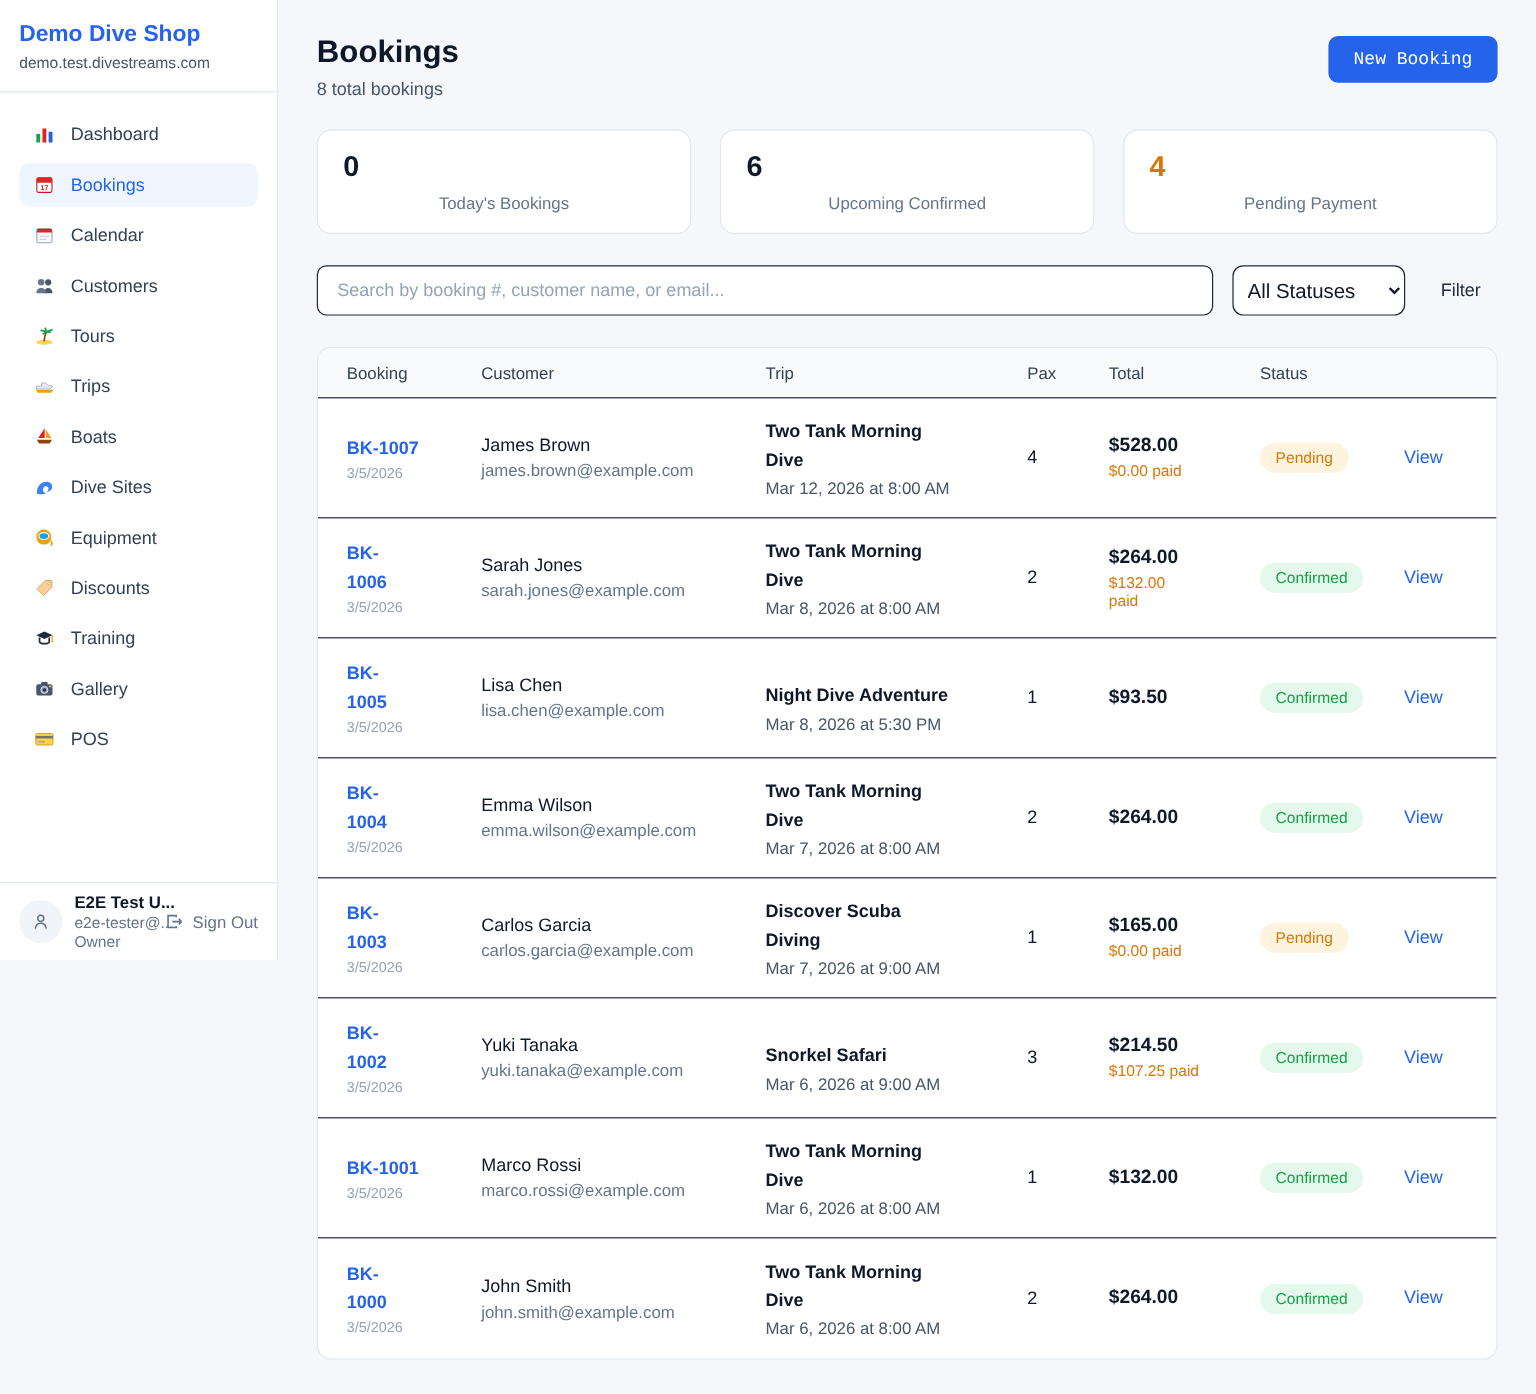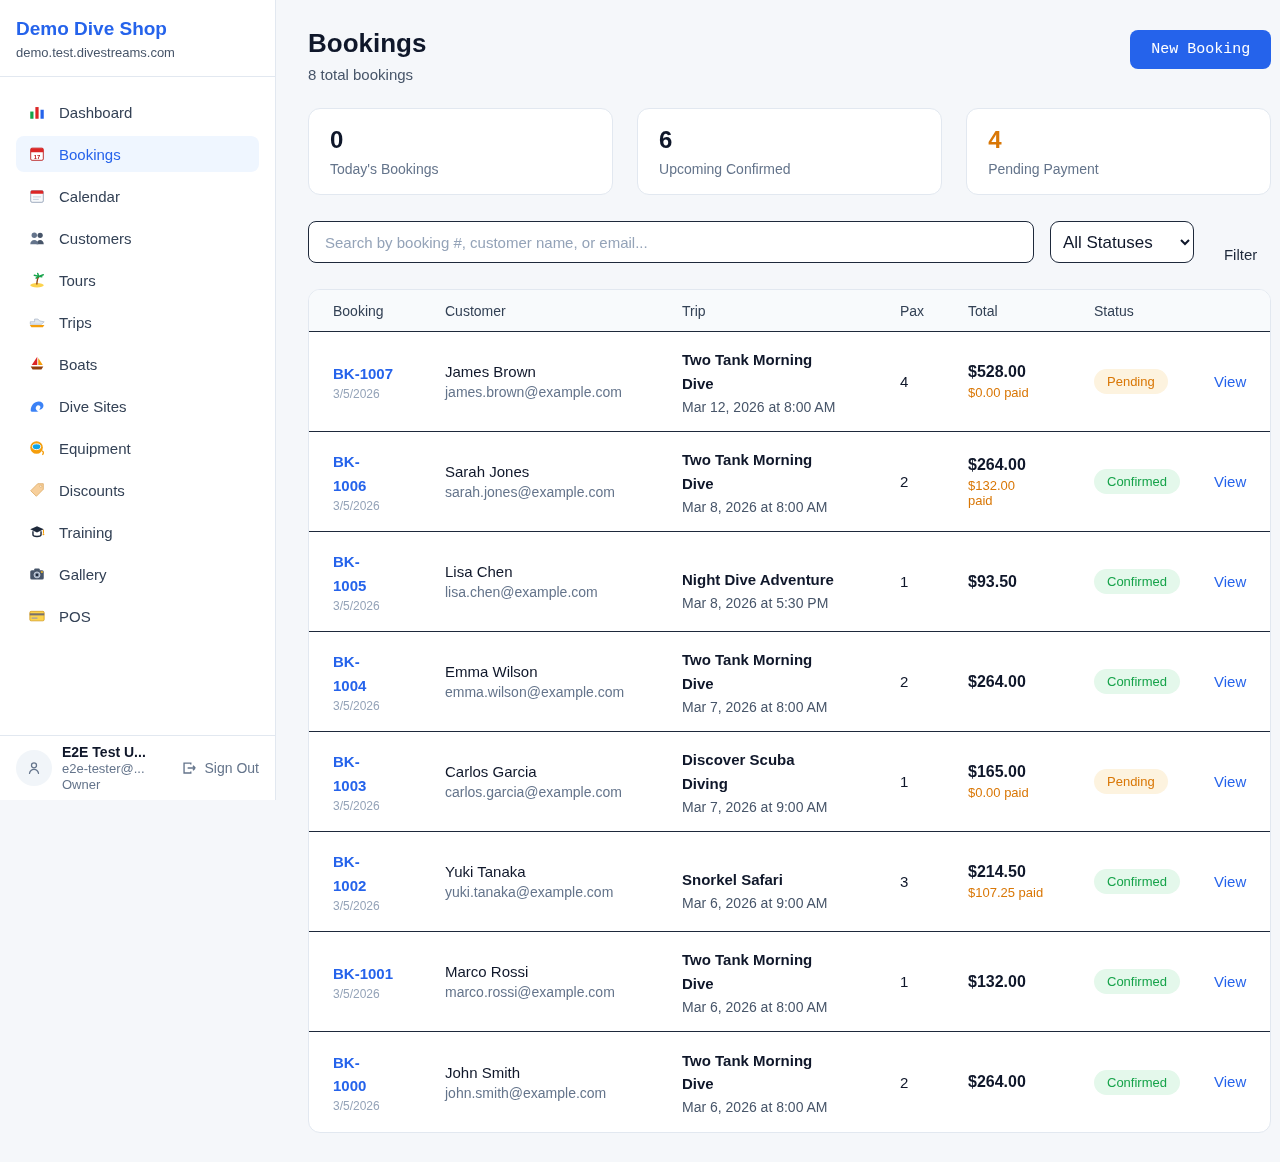--- a/index.html
+++ b/index.html
@@ -1,21 +1,21 @@
 <!DOCTYPE html>
 <html style="--accent: #2563eb; --orange: #d97706; --green: #16a34a;"><head>
 <meta charset="utf-8">
 <style>
   * { margin:0; padding:0; box-sizing:border-box; }
   html,body { width:1280px; height:1162px; overflow:hidden;
     font-family:"Liberation Sans", sans-serif; background:#f5f7fa; color:#0f172a; }
   .app { display:flex; align-items:flex-start; width:1280px; height:1162px; }
 
   
-  .sidebar { width:276px; height:800px; background:#fff; border-right:1px solid #e2e8f0;
+  .sidebar { width:232px; height:800px; background:#fff; border-right:1px solid #e2e8f0;
     display:flex; flex-direction:column; flex-shrink:0; }
   .brand { padding:18px 16px 16px; border-bottom:1px solid #e2e8f0; }
   .brand-name { font-size:19px; font-weight:bold; color:var(--accent,#2563eb); }
   .brand-domain { font-size:13px; color:#475569; margin-top:5px; }
   .nav { padding:17px 16px 8px; flex:1; }
   .nav-item { display:flex; align-items:center; gap:13px; padding:9px 12px; margin-bottom:6px;
     border-radius:8px; font-size:15px; color:#334155; cursor:pointer; }
   .nav-item.active { background:#eff6ff; color:var(--accent,#2563eb); font-weight:500; }
   .icon { width:18px; height:18px; display:inline-flex; align-items:center; justify-content:center; flex-shrink:0; }
   .icon svg { width:18px; height:18px; }
@@ -34,23 +34,23 @@
   .page-header { display:flex; justify-content:space-between; align-items:flex-start; }
   .page-title { font-size:26px; font-weight:bold; color:#0f172a; }
   .page-subtitle { font-size:15px; color:#475569; margin-top:7px; }
   .primary-btn { background:var(--accent,#2563eb); color:#fff; border:none; border-radius:8px;
     padding:11px 21px; font-size:15px; font-weight:500; font-family:Liberation Mono, monospace; cursor:pointer; margin-top:2px; }
 
   .stats { display:flex; gap:24px; margin-top:25px; }
   .stat-card { flex:1; background:#fff; border:1px solid #e2e8f0; border-radius:12px; padding:17px 21px; }
   .stat-value { font-size:24px; font-weight:bold; color:#0f172a; }
   .stat-value.orange { color:var(--orange,#d97706); }
-  .stat-label { font-size:14px; color:#64748b; margin-top:7px; }
-
-  .filter-row { display:flex; gap:16px; margin-top:26px; align-items:flex-end; }
+  .stat-label { font-size:14px; color:#64748b; margin-top:7px;text-align:center; }
+
+  .filter-row { display:flex; gap:16px; margin-top:26px; align-items:center; }
   .search-input { flex:1; height:42px; border:1px solid #1e293b; border-radius:8px; padding:0 16px;
     font-size:15px; font-family:inherit; color:#0f172a; background:#fff; }
   .search-input::placeholder { color:#94a3b8; }
   .status-select { height:42px; width:144px; border:1px solid #1e293b; border-radius:9px;
     font-size:17px; font-family:inherit; color:#0f172a; background:#fff; padding:0 8px; }
   .filter-btn { background:none; border:none; font-size:15px; font-family:inherit; color:#1e293b;
     padding:0 14px; cursor:pointer; }
 
   
   .table-card { margin-top:26px; background:#fff; border:1px solid #e2e8f0; border-radius:12px; overflow:hidden; }

